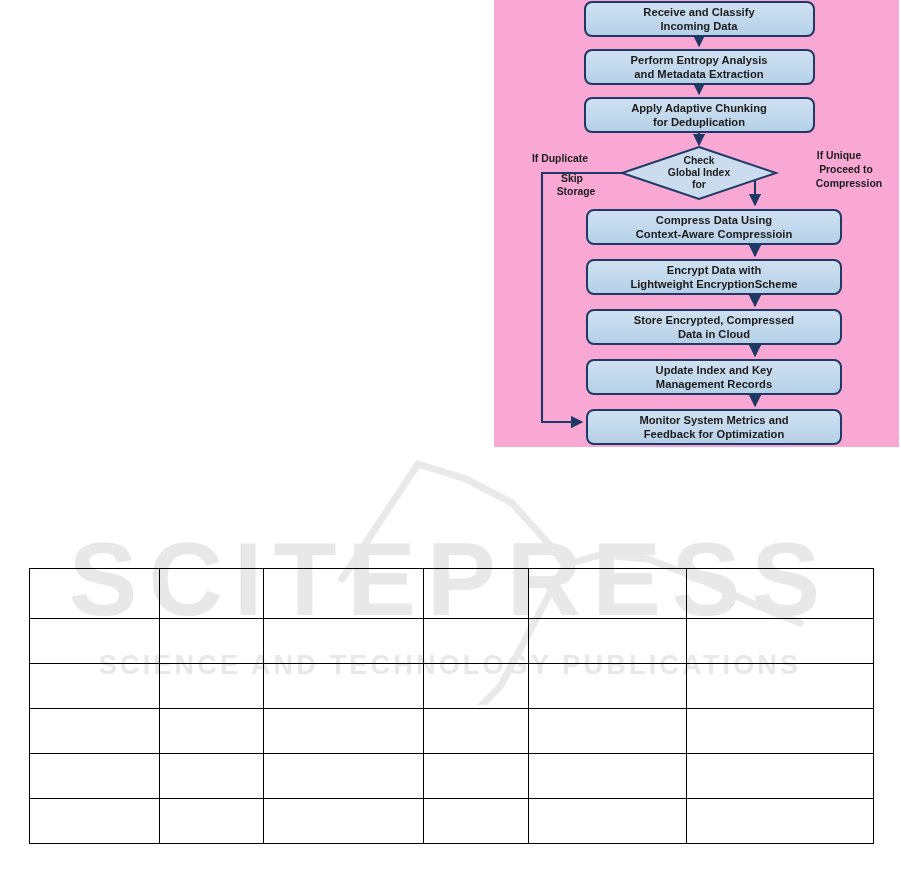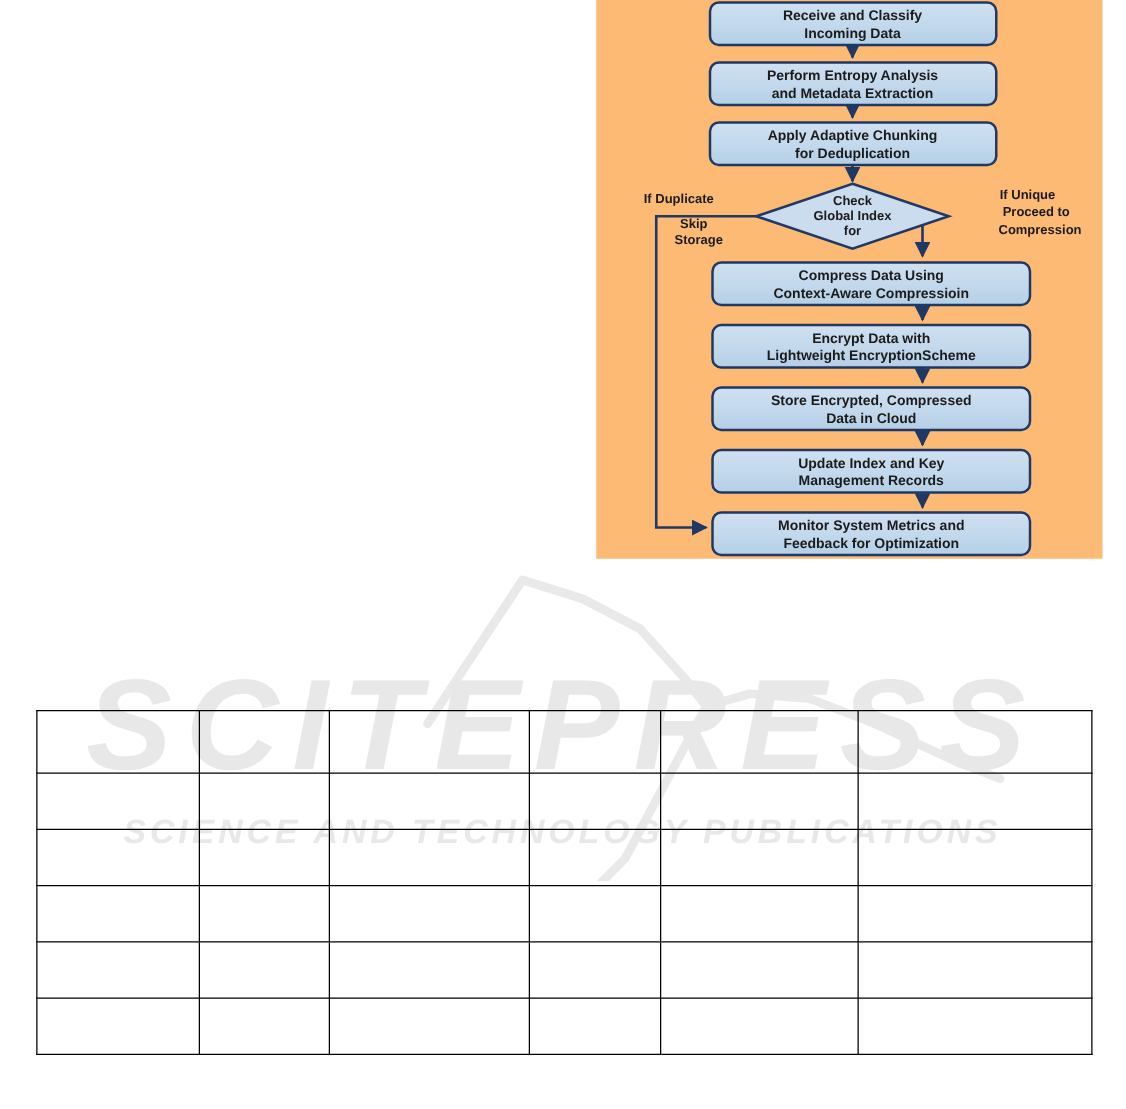--- a/index.html
+++ b/index.html
@@ -19,32 +19,31 @@
 
   
   #watermark {
     position: absolute;
     left: 0;
     top: 455px;
     width: 901px;
     height: 250px;
     pointer-events: none;
     z-index: 0;
-    font-style: italic;
   }
   #watermark svg { display: block; }
 
   
   #figure-flowchart {
     position: absolute;
-    left: 477px;
+    left: 494px;
     top: 0px;
     width: 405px;
     height: 447px;
-    background: #fdba74;
+    background: #f9a8d4;
     z-index: 1;
   }
   #figure-flowchart svg { display: block; }
 
   .fc-box-text,
   .fc-diamond-text,
   .fc-edge-label {
     font-family: "Liberation Sans", sans-serif;
     font-weight: bold;
     fill: #1b1b1b;

